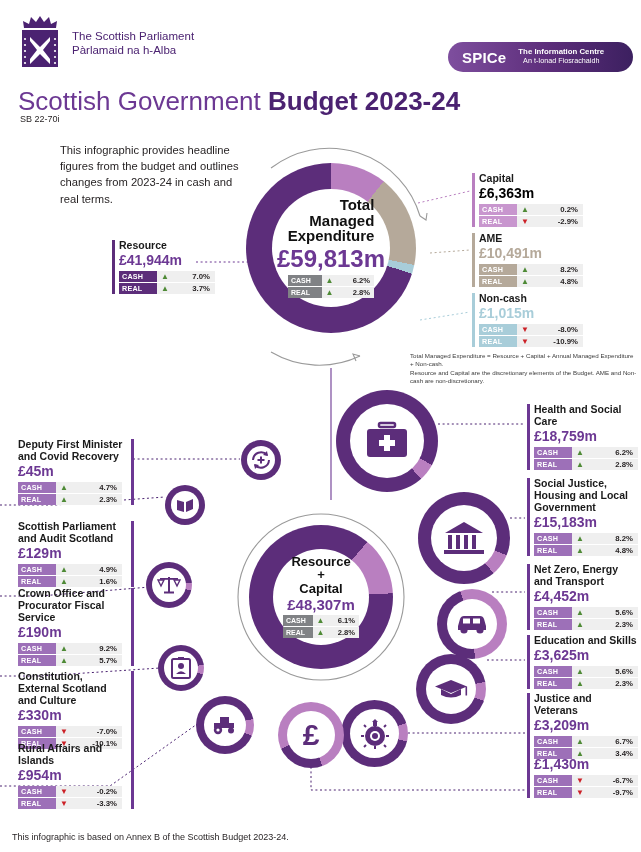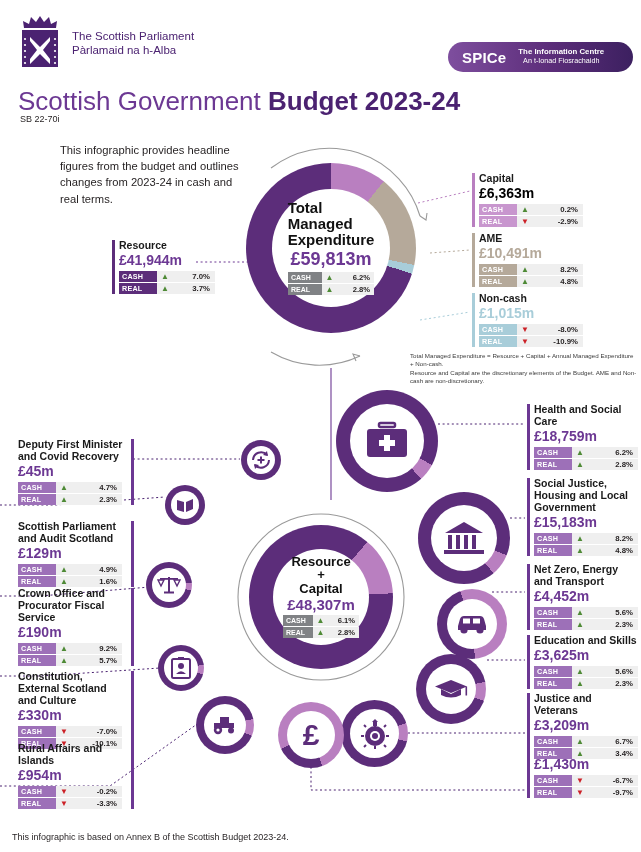--- a/index.html
+++ b/index.html
@@ -49,22 +49,22 @@
   .down { color: #CC2127; }
 
   
   .card.wide .row { width: 104px; }
 
   
   .donut { position: absolute; border-radius: 50%; }
   .donut .hole { position: absolute; border-radius: 50%; background: #fff;
                  display: flex; flex-direction: column; align-items: center; justify-content: center; }
 
-  .tme-center .t { font-size: 15px; font-weight: bold; color: #111; line-height: 1.05; text-align: left; }
-  .tme-center .v { font-size: 18px; font-weight: bold; color: #6C3893; margin-top: 1px; }
+  .tme-center .t { font-size: 15px; font-weight: bold; color: #111; line-height: 1.05; text-align: right; }
+  .tme-center .v { font-size: 24px; font-weight: bold; color: #6C3893; margin-top: 1px; }
   .rc-center .t { font-size: 13px; font-weight: bold; color: #111; line-height: 1.05; text-align: center; }
   .rc-center .v { font-size: 15px; font-weight: bold; color: #6C3893; margin-top: 1px; }
   .mini-rows { margin-top: 2px; }
   .mini-row { display: flex; align-items: center; height: 11px; background: #EFEFEF; margin-bottom: 1px; width: 86px; }
   .mini-row .tag { width: 34px; height: 11px; background: #808285; color: #fff; font-size: 7px;
                    font-weight: bold; display: flex; align-items: center; padding-left: 3px; }
   .mini-row .tri { width: 15px; text-align: center; font-size: 8px; line-height: 11px; }
   .mini-row .pct { flex: 1; text-align: right; padding-right: 4px; font-size: 7.6px; font-weight: bold; color: #231f20; }
 
   

